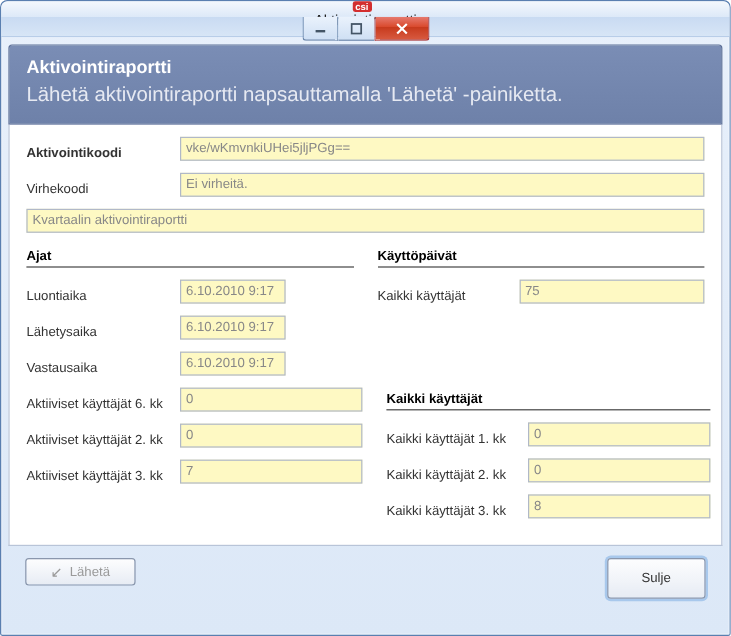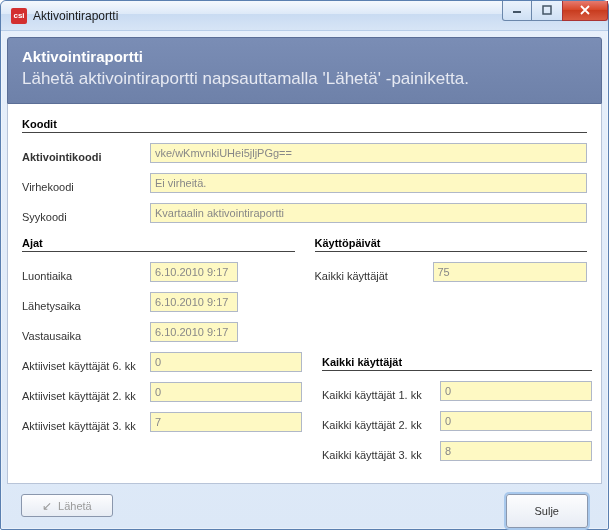--- a/index.html
+++ b/index.html
@@ -1,20 +1,20 @@
 <!DOCTYPE html>
 <html><head>
 <meta charset="utf-8">
 <style>
 * { box-sizing: border-box; margin: 0; padding: 0; }
 body { font-family: "Segoe UI", Tahoma, sans-serif; font-size: 11px; background: #fff; width: 609px; height: 530px; overflow: hidden; }
 
 .window { width: 609px; height: 530px; border: 1px solid #5a7fb0; background: linear-gradient(to bottom, #e8f0fb 0%, #dce8f7 100%); border-radius: 6px 6px 2px 2px; box-shadow: 0 0 0 1px rgba(255,255,255,0.4) inset; }
 
-.titlebar { height: 30px; display: flex; align-items: center; padding: 0 0 0 10px; background: linear-gradient(to bottom, #f4f8fd 0%, #dde9f8 45%, #c9dbf2 46%, #d7e5f6 100%); border-radius: 6px 6px 0 0; border-bottom: 1px solid #b8cde8; }
+.titlebar { height: 30px; display: flex; align-items: center; padding: 0 0 0 0; background: linear-gradient(to bottom, #f4f8fd 0%, #dde9f8 45%, #c9dbf2 46%, #d7e5f6 100%); border-radius: 6px 6px 0 0; border-bottom: 1px solid #b8cde8; flex-direction: column; }
 .titlebar .app-icon { width: 16px; height: 16px; background: #d32f2f; color: #fff; font-size: 8px; font-weight: bold; display: flex; align-items: center; justify-content: center; border-radius: 2px; margin-right: 6px; }
 .titlebar .title { flex: 1; color: #1a1a1a; font-size: 12px; }
 .win-buttons { display: flex; height: 20px; margin-top: -10px; margin-right: 0; }
 .win-btn { width: 30px; height: 20px; border: 1px solid #6b87ab; border-top: none; background: linear-gradient(to bottom, #eaf2fc, #cfe0f4); display: flex; align-items: center; justify-content: center; font-size: 10px; color: #456; }
 .win-btn.min { border-radius: 0 0 0 3px; }
 .win-btn.close { width: 46px; border-radius: 0 0 3px 0; background: linear-gradient(to bottom, #e67a6f 0%, #d9492c 45%, #c73a1d 46%, #d85a40 100%); border-color: #a33; color: #fff; font-weight: bold; }
 .win-btn.max { border-left: none; border-right: none; }
 
 .outer-pad { padding: 6px; }
 
@@ -82,32 +82,30 @@
   </div>
 
   <div class="outer-pad">
     <div class="header-panel">
       <h1>Aktivointiraportti</h1>
       <p>Lähetä aktivointiraportti napsauttamalla 'Lähetä' -painiketta.</p>
     </div>
 
     <div class="content">
 
-      <div class="section-h">Koodit</div>
 
       <div class="row full-row">
         <span class="lbl" style="font-weight:bold">Aktivointikoodi</span>
         <input readonly="" value="vke/wKmvnkiUHei5jljPGg==" style="">
       </div>
       <div class="row full-row">
         <span class="lbl">Virhekoodi</span>
         <input readonly="" value="Ei virheitä." style="">
       </div>
       <div class="row full-row">
-        <span class="lbl">Syykoodi</span>
         <input readonly="" value="Kvartaalin aktivointiraportti" style="">
       </div>
 
       <div class="grid2">
         <div class="col">
           <div class="section-h">Ajat</div>
           <div class="row narrow-row">
             <span class="lbl">Luontiaika</span>
             <input readonly="" value="6.10.2010 9:17" style="">
           </div>

